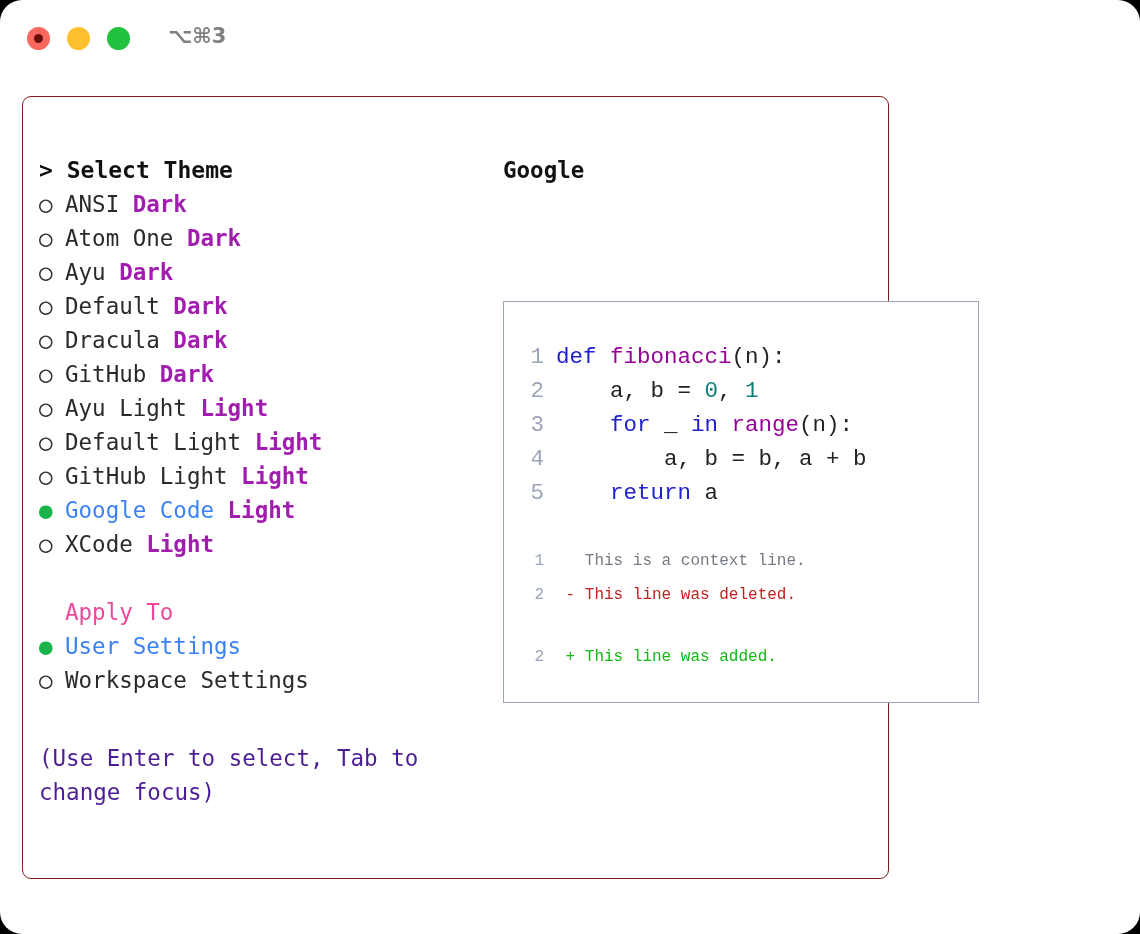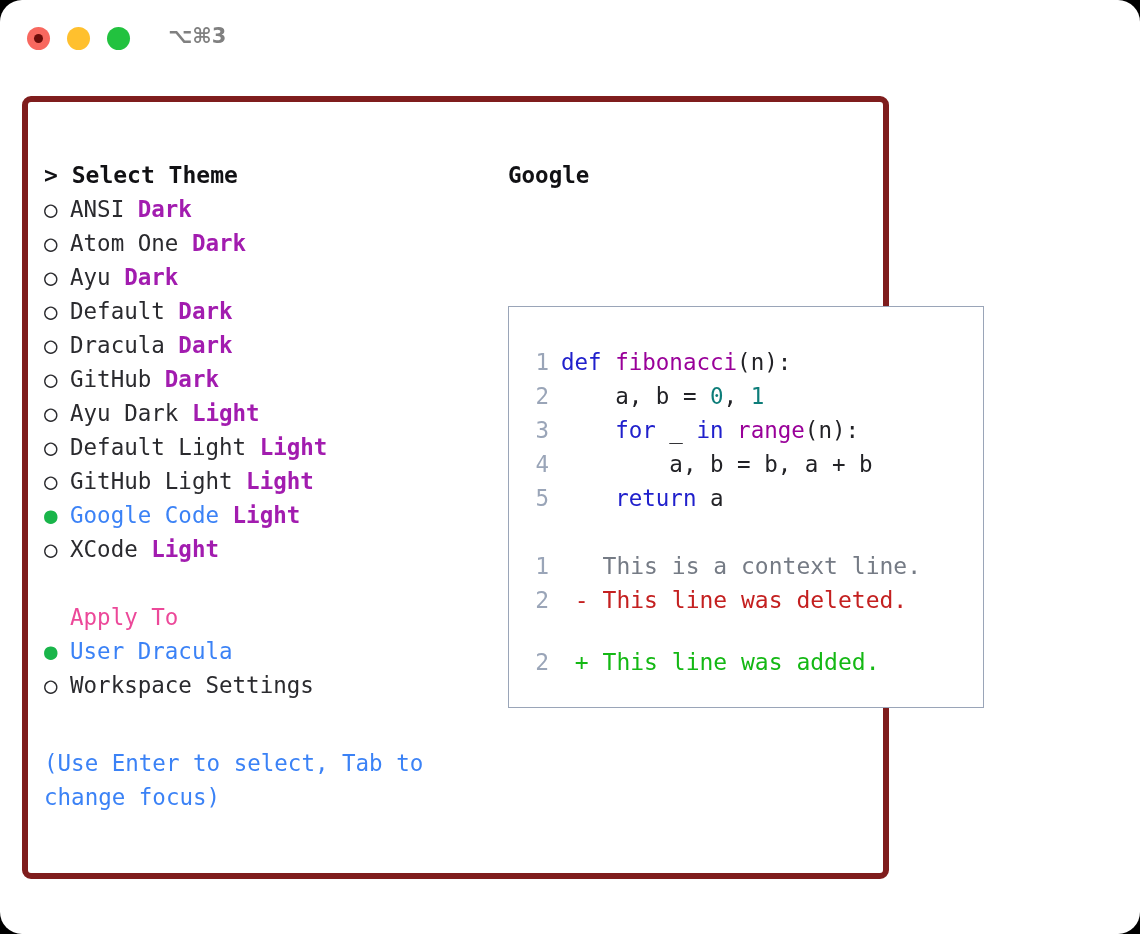--- a/index.html
+++ b/index.html
@@ -64,21 +64,21 @@
     white-space: pre;
   }
 
   
   #panel {
     position: absolute;
     left: 22px;
     top: 96px;
     width: 867px;
     height: 783px;
-    border: 6px solid #7f1d1d;
+    border: 1px solid #7f1d1d;
     border-radius: 9px;
     box-sizing: border-box;
     background: #ffffff;
   }
 
   
   #left-col {
     position: absolute;
     left: 16px;
     top: 56px;
@@ -113,21 +113,21 @@
     font-size: 22.5px;
   }
 
   #hint {
     position: absolute;
     left: 16px;
     top: 644px;
     width: 420px;
     font-size: 22.5px;
     line-height: 34px;
-    color: #3b82f6;
+    color: #4c1d95;
   }
 
   
   #right-col {
     position: absolute;
     left: 480px;
     top: 56px;
     width: 480px;
   }
   #preview-title {
@@ -145,20 +145,21 @@
     height: 402px;
     border: 1px solid #9aa5b8;
     box-sizing: border-box;
     background: #ffffff;
   }
   #code-area {
     position: absolute;
     left: 14px;
     top: 38px;
     right: 6px;
+    font-family: Liberation Mono, monospace;
   }
   .cline {
     font-size: 22.5px;
     line-height: 34px;
     white-space: pre;
     color: #222226;
   }
   .lno {
     display: inline-block;
     width: 26px;
@@ -166,21 +167,21 @@
     color: #9aa5b8;
     margin-right: 12px;
   }
   .kw   { color: #2020cc; }
   .fn   { color: #990099; }
   .num  { color: #0d7d79; }
   .pl   { color: #222226; }
 
   .gap { height: 34px; }
 
-  .dline { font-size: 23px; line-height: 34px; white-space: pre; }
+  .dline { font-size: 16px; line-height: 34px; white-space: pre; }
   .d-ctx { color: #757b85; }
   .d-del { color: #c42020; }
   .d-add { color: #14b814; margin-top: 28px; }
 </style>
 </head>
 <body>
 
 <div id="window">
 
   <div id="titlebar">
@@ -194,32 +195,32 @@
 
     <div id="left-col">
       <div class="row header">&gt; Select Theme</div>
       <div id="theme-items">
           <div class="row"><span class="bullet">○</span><span class="label">ANSI</span><span class="variant"> Dark</span></div>
           <div class="row"><span class="bullet">○</span><span class="label">Atom One</span><span class="variant"> Dark</span></div>
           <div class="row"><span class="bullet">○</span><span class="label">Ayu</span><span class="variant"> Dark</span></div>
           <div class="row"><span class="bullet">○</span><span class="label">Default</span><span class="variant"> Dark</span></div>
           <div class="row"><span class="bullet">○</span><span class="label">Dracula</span><span class="variant"> Dark</span></div>
           <div class="row"><span class="bullet">○</span><span class="label">GitHub</span><span class="variant"> Dark</span></div>
-          <div class="row"><span class="bullet">○</span><span class="label">Ayu Dark</span><span class="variant"> Light</span></div>
+          <div class="row"><span class="bullet">○</span><span class="label">Ayu Light</span><span class="variant"> Light</span></div>
           <div class="row"><span class="bullet">○</span><span class="label">Default Light</span><span class="variant"> Light</span></div>
           <div class="row"><span class="bullet">○</span><span class="label">GitHub Light</span><span class="variant"> Light</span></div>
           <div class="row selected"><span class="bullet">●</span><span class="label">Google Code</span><span class="variant"> Light</span></div>
           <div class="row"><span class="bullet">○</span><span class="label">XCode</span><span class="variant"> Light</span></div>
         </div>
 
       <div class="gap"></div>
 
       <div class="row section-title"><span class="bullet"> </span><span>Apply To</span></div>
       <div id="apply-items">
-          <div class="row selected"><span class="bullet">●</span><span class="label">User Dracula</span></div>
+          <div class="row selected"><span class="bullet">●</span><span class="label">User Settings</span></div>
           <div class="row"><span class="bullet">○</span><span class="label">Workspace Settings</span></div>
         </div>
     </div>
 
     <div id="hint">(Use Enter to select, Tab to change focus)</div>
 
     <div id="right-col">
       <div id="preview-title">Google</div>
       <div id="preview-box">
         <div id="code-area">

